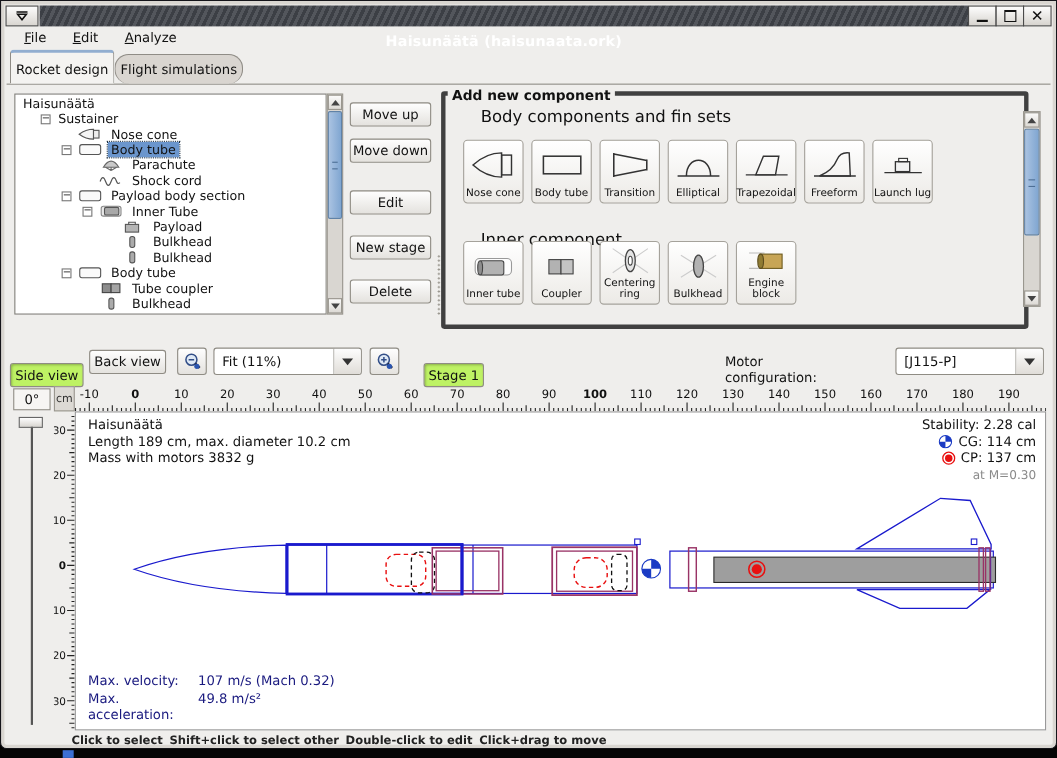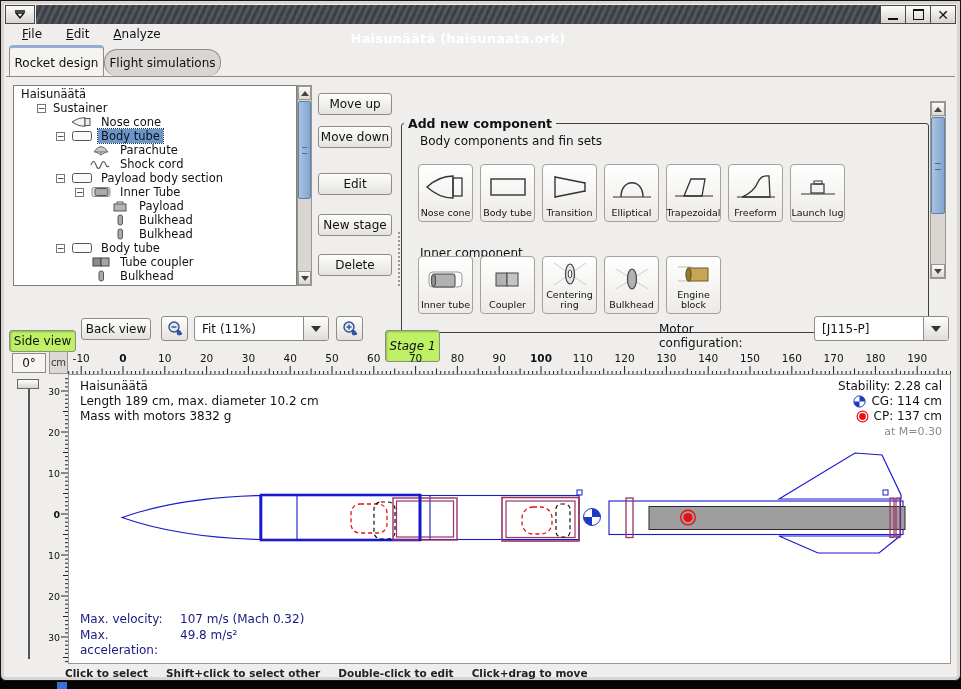--- a/index.html
+++ b/index.html
@@ -51,24 +51,24 @@
   .sthumb{position:absolute;left:0;right:0;background:linear-gradient(to right,#aac3e2,#80a6d1);
           border:1px solid #5f82a8;box-sizing:border-box;border-radius:2px;}
   .sgrip{position:absolute;left:3px;right:3px;top:50%;height:5px;margin-top:-3px;
          border-top:1px solid #4d6f96;border-bottom:1px solid #4d6f96;}
   
   .btn{position:absolute;background:linear-gradient(#fefefe,#e4e2de);border:1px solid #8f8c84;
        border-radius:3px;display:flex;align-items:center;justify-content:center;font-size:12px;
        box-sizing:border-box;}
   .btn.pressed{background:#bef264;box-shadow:inset 1px 1px 2px rgba(0,0,0,.25);margin-top:12px;}
   
-  .groupbox{position:absolute;left:400px;top:82px;width:526px;height:208px;border:1px solid #404040;
-            border-radius:3px;margin-top:40px;}
+  .groupbox{position:absolute;left:400px;top:82px;width:526px;height:208px;border:4px solid #404040;
+            border-radius:3px;}
   .groupbox-title{position:absolute;left:2px;top:-8px;background:#efeeec;padding:0 4px;font-weight:bold;font-size:12.5px;}
-  .comp-label{position:absolute;left:18px;font-size:12px;}
+  .comp-label{position:absolute;left:32px;font-size:15px;}
   .comp-row{position:absolute;left:16px;display:flex;gap:7px;}
   .comp-btn{width:55px;height:58px;background:linear-gradient(#ffffff,#eceae6);border:1px solid #a5a29b;
             border-radius:4px;box-sizing:border-box;display:flex;flex-direction:column;align-items:center;
             justify-content:flex-end;padding-bottom:3px;}
   .comp-icon{flex:1;display:flex;align-items:center;justify-content:center;}
   .comp-btn-label{font-size:9.5px;text-align:center;line-height:10px;}
   .paned-dots{position:absolute;width:4px;background-image:radial-gradient(#9a978f 1px,transparent 1px);
               background-size:4px 4px;}
   
   .combo{position:absolute;background:#fff;border:1px solid #8f8c84;border-radius:3px;box-sizing:border-box;
@@ -93,21 +93,21 @@
   .canvas{position:absolute;left:67px;top:373px;width:883px;height:290px;background:#fff;
           border:1px solid #999;box-sizing:border-box;overflow:hidden;}
   .rocket-svg{position:absolute;left:0;top:0;}
   .info-block{position:absolute;left:11px;top:4px;line-height:15px;font-size:12px;}
   .stab-block{position:absolute;right:8px;top:4px;line-height:15px;font-size:12px;text-align:right;}
   .stab-row{display:flex;align-items:center;justify-content:flex-end;gap:5px;}
   .stab-mach{color:#8a8a8a;font-size:11px;}
   .flight-stats{position:absolute;left:11px;top:237px;color:#19197f;line-height:15.5px;font-size:12px;}
   .fs-row{display:flex;}
   .fs-label{width:100px;}
-  .hintbar{position:absolute;left:64px;top:666px;display:flex;gap:18px;font-size:10.5px;font-weight:bold;color:#222;}
+  .hintbar{position:absolute;left:64px;top:666px;display:flex;gap:6px;font-size:10.5px;font-weight:bold;color:#222;}
   .desktop-strip{position:absolute;left:0;top:681px;width:961px;height:8px;background:#050505;}
   .desktop-accent{position:absolute;left:57px;top:682px;width:10px;height:7px;background:#3b6fd4;}
 </style>
 </head>
 <body>
 
 <div id="app">
  <div id="window">
 
   <div class="titlebar">
@@ -473,21 +473,21 @@
   <div class="btn" style="left:335px;top:315px;width:27px;height:25px;">
     <svg width="18" height="18" viewBox="0 0 18 18">
       <circle cx="8" cy="7" r="5" fill="#dfe9f5" stroke="#334f88" stroke-width="1.4"></circle>
       <line x1="5.5" y1="7" x2="10.5" y2="7" stroke="#334f88" stroke-width="1.4"></line>
       <line x1="8" y1="4.5" x2="8" y2="9.5" stroke="#334f88" stroke-width="1.4"></line>
       <line x1="11.5" y1="10.5" x2="15.5" y2="14.5" stroke="#223" stroke-width="2.2"></line>
       <circle cx="13" cy="13" r="2.4" fill="#2a55b0"></circle>
     </svg>
   </div>
 
-  <div class="btn pressed" style="left:384px;top:317px;width:55px;height:32px;font-style:italic;">
+  <div class="btn pressed" style="left:384px;top:317px;width:55px;height:22px;">
         <span>Stage 1</span>
       </div>
 
   <div class="toolbar-label" style="left:658px;top:321px;width:118px;">Motor configuration:</div>
   <div class="combo" style="left:813px;top:315px;width:135px;height:25px;">
     <span class="val">[J115-P]</span>
     <span class="arrow">
           <span class="chev"></span>
         </span>
   </div>

